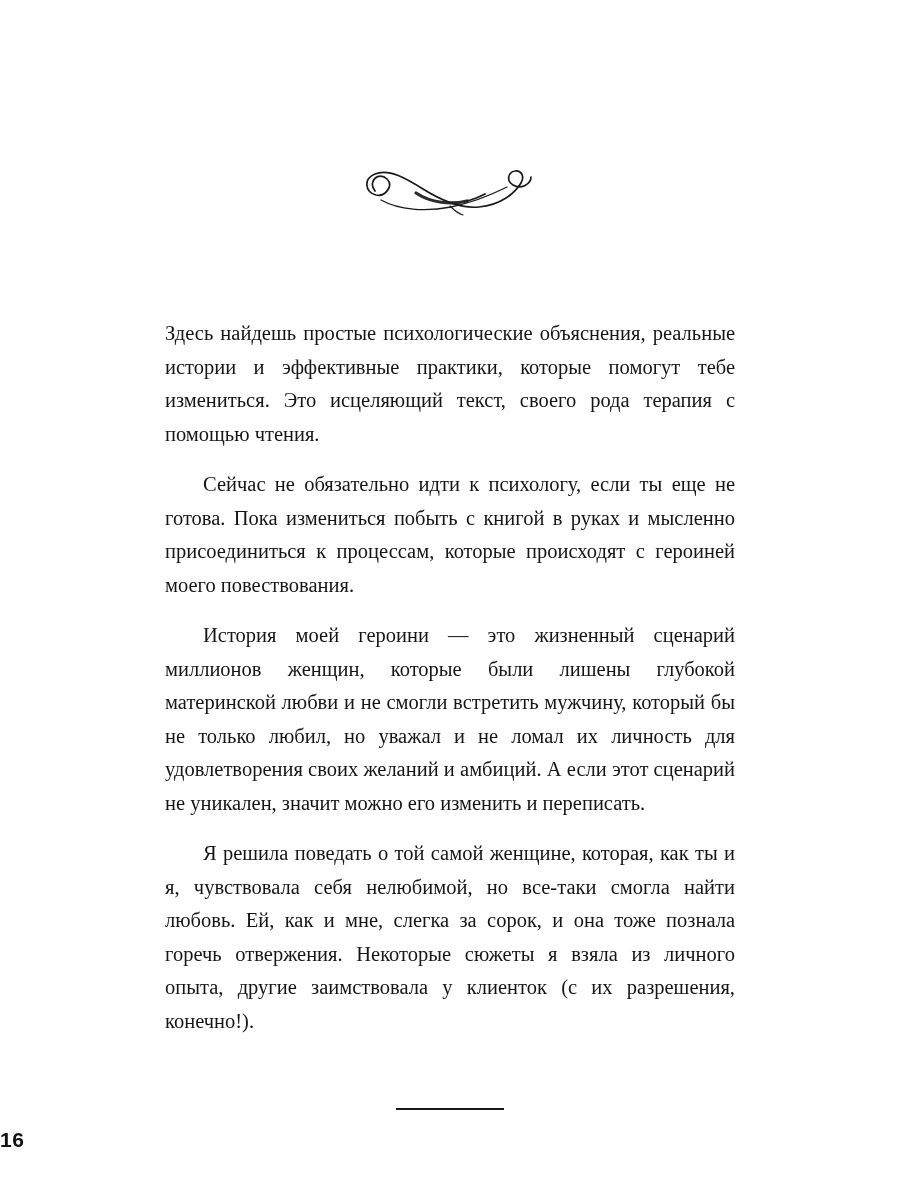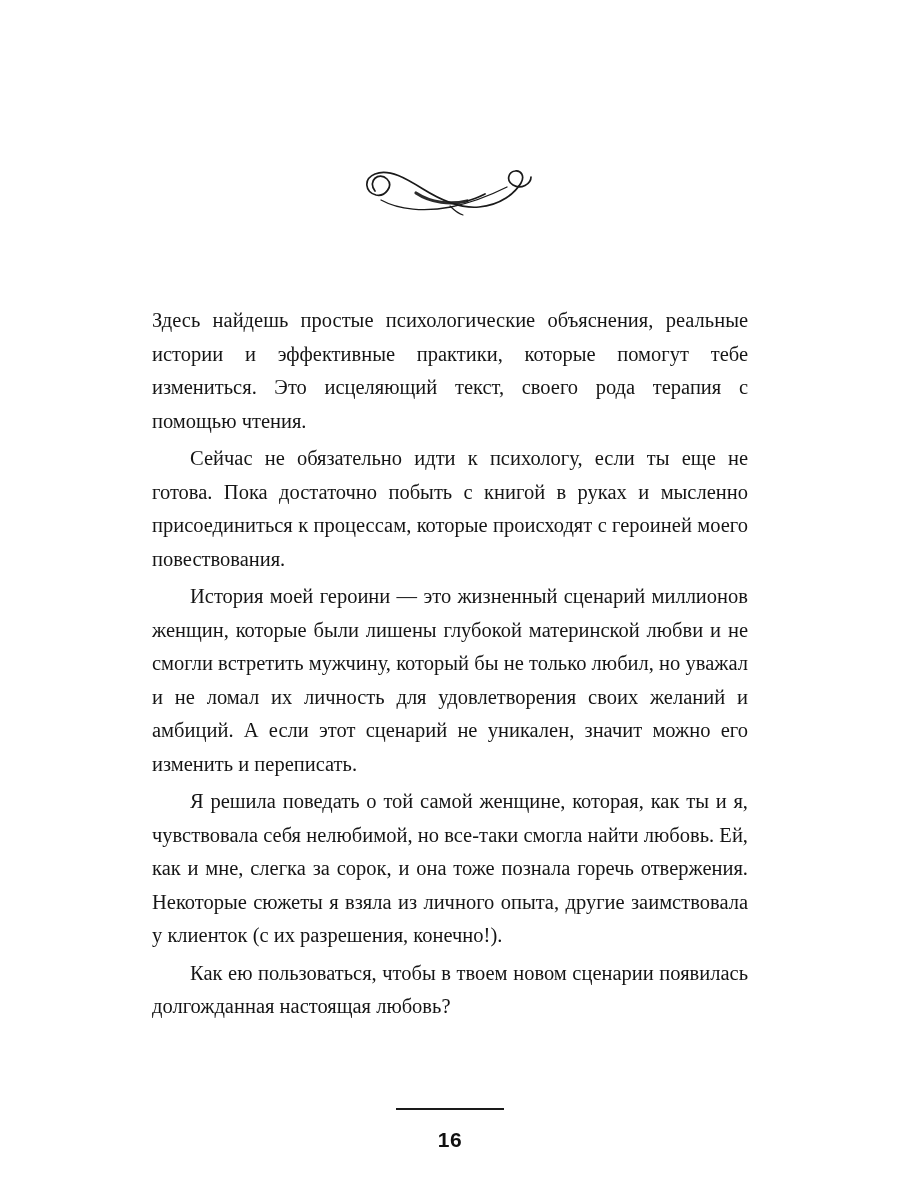--- a/index.html
+++ b/index.html
@@ -39,31 +39,31 @@
     left: 148px;
     width: 604px;
     font-size: 20.5px;
     line-height: 33.5px;
     text-align: justify;
     text-justify: inter-word;
     hyphens: manual;
     color: #151515;
   }
   .body-text p {
-    margin: 4px;
+    margin: 17px;
   }
   .body-text p.indent {
     text-indent: 38px;
   }
   .footer {
     position: absolute;
     left: 0;
     bottom: 48px;
     width: 900px;
-    text-align: center;
+    text-align: left;
   }
   .footer-rule {
     width: 108px;
     height: 1.6px;
     background: #1a1a1a;
     margin: 0 auto 18px auto;
   }
   .page-number {
     font-size: 21px;
     font-weight: bold;
@@ -84,24 +84,23 @@
         <path d="M26 35 C 44 45, 70 47, 96 42 C 120 37, 140 28, 152 22" stroke-width="1.3"></path>
         <path d="M61 28 C 76 38, 96 40, 112 36" stroke-width="3.2" opacity="0.92"></path>
         <path d="M112 36 C 120 34, 126 31, 130 29" stroke-width="1.8"></path>
         <path d="M95 41 C 100 46, 104 49, 108 50" stroke-width="1.1"></path>
       </g>
     </svg>
   </div>
 
   <div class="body-text">
     <p>Здесь найдешь простые психологические объяснения, реальные истории и эффективные практики, которые помогут тебе измениться. Это исцеляющий текст, своего рода терапия с помощью чтения.</p>
-    <p class="indent">Сейчас не обязательно идти к психологу, если ты еще не готова. Пока достаточно побыть с книгой в руках и мысленно присоединиться к процессам, которые происходят с героиней моего повествования.</p>
+    <p class="indent">Сейчас не обязательно идти к психологу, если ты еще не готова. Пока измениться побыть с книгой в руках и мысленно присоединиться к процессам, которые происходят с героиней моего повествования.</p>
     <p class="indent">История моей героини — это жизненный сценарий миллионов женщин, которые были лишены глубокой материнской любви и не смогли встретить мужчину, который бы не только любил, но уважал и не ломал их личность для удовлетворения своих желаний и амбиций. А если этот сценарий не уникален, значит можно его изменить и переписать.</p>
     <p class="indent">Я решила поведать о той самой женщине, которая, как ты и я, чувствовала себя нелюбимой, но все-таки смогла найти любовь. Ей, как и мне, слегка за сорок, и она тоже познала горечь отвержения. Некоторые сюжеты я взяла из личного опыта, другие заимствовала у клиенток (с их разрешения, конечно!).</p>
-    <p class="indent">Как ею пользоваться, чтобы в твоем новом сценарии появилась долгожданная настоящая любовь?</p>
   </div>
 
   <div class="footer">
     <div class="footer-rule"></div>
     <div class="page-number">16</div>
   </div>
 
 </div>
 
 </body></html>

